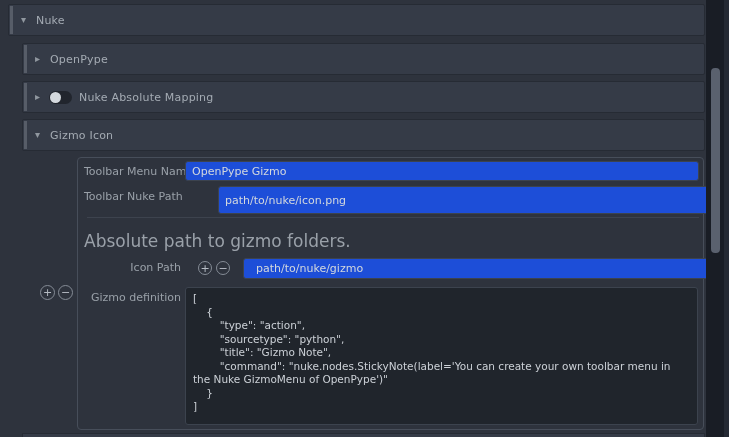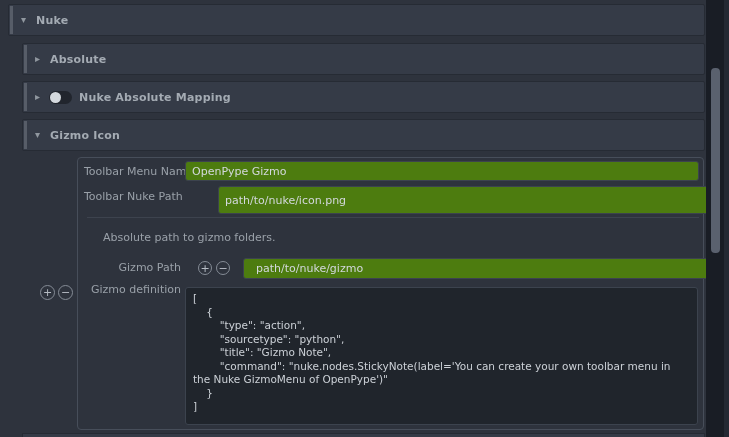--- a/index.html
+++ b/index.html
@@ -17,21 +17,21 @@
     display:flex; align-items:center; padding-left:9px;
   }
   .section-accent {
     position:absolute; left:1px; top:1px; bottom:1px; width:3px; background:#575d68;
   }
   .chevron {
     width:11px; text-align:center; color:#90979f; font-size:10px; line-height:10px;
     flex:0 0 auto;
   }
   .section-title {
-    margin-left:7px; color:#a4abb3; font-size:11px; font-weight:bold;
+    margin-left:7px; color:#a4abb3; font-size:11px; font-weight:normal;
     letter-spacing:0.2px; white-space:nowrap;
   }
   #bar-nuke    { left:8px;  top:4px;   width:697px; }
   #bar-general { left:22px; top:43px;  width:683px; }
   #bar-mapping { left:22px; top:81px;  width:683px; }
   #bar-gizmo   { left:22px; top:119px; width:683px; }
   #bar-next    { left:22px; top:433px; width:683px; height:4px;
                  background:#353b47; border:1px solid #262b34; border-bottom:none; }
 
   
@@ -47,32 +47,32 @@
   
   #gizmo-panel {
     left:77px; top:157px; width:627px; height:273px;
     border:1px solid #474e5a; border-radius:4px; background:#2e333d;
   }
   .field-label {
     color:#99a0a8; font-size:11px; text-align:right; width:97px; left:84px;
     white-space:nowrap;
   }
   .text-input {
-    background:#4d7c0f; border:1px solid #3c434e; border-radius:3px;
+    background:#1d4ed8; border:1px solid #3c434e; border-radius:3px;
     color:#d3d8dd; font-size:11px; font-family:"DejaVu Sans", sans-serif;
     padding:0 6px; outline:none;
   }
   #input-menu-name { left:185px; top:161px; width:514px; height:20px; }
   #input-icon-path { left:185px; top:186px; width:514px; height:28px;margin-left:33px; }
   #divider { left:87px; top:217px; width:612px; height:1px; background:#3d434e; }
-  #help-text { left:84px; top:231px; color:#9aa1a9; font-size:11px; text-align:center; width:auto;margin-left:19px; }
+  #help-text { left:84px; top:231px; color:#9aa1a9; font-size:17px; text-align:center; width:auto; }
   #label-menu-name { top:165px; }
   #label-icon-path { top:190px; }
   #label-gizmo-path { top:261px; }
-  #label-gizmo-def { top:283px; }
+  #label-gizmo-def { top:291px; }
   #input-gizmo-path { left:243px; top:258px; width:544px; height:21px;padding-left:12px; }
 
   .circle-btn {
     border:1px solid #858c96; border-radius:50%; background:transparent;
     color:#b6bcc4; font-size:11px; line-height:1;
     display:flex; align-items:center; justify-content:center;
     padding:0; cursor:default; font-family:"DejaVu Sans", sans-serif;
   }
   #btn-path-add    { left:198px; top:261px; width:14px; height:14px; }
   #btn-path-remove { left:216px; top:261px; width:14px; height:14px; }
@@ -101,21 +101,21 @@
 
 <div class="abs section-bar" id="bar-nuke">
   <span class="section-accent"></span>
   <span class="chevron">▾</span>
   <span class="section-title">Nuke</span>
 </div>
 
 <div class="abs section-bar" id="bar-general">
   <span class="section-accent"></span>
   <span class="chevron">▸</span>
-  <span class="section-title">Absolute</span>
+  <span class="section-title">OpenPype</span>
 </div>
 
 <div class="abs section-bar" id="bar-mapping">
   <span class="section-accent"></span>
   <span class="chevron">▸</span>
   <span class="toggle">
     <span class="toggle-knob"></span>
   </span>
   <span class="section-title">Nuke Absolute Mapping</span>
 </div>
@@ -134,21 +134,21 @@
 <div class="abs field-label" id="label-menu-name">Toolbar Menu Name</div>
 <input class="abs text-input" id="input-menu-name" type="text" value="OpenPype Gizmo" style="">
 
 <div class="abs field-label" id="label-icon-path">Toolbar Nuke Path</div>
 <input class="abs text-input" id="input-icon-path" type="text" value="path/to/nuke/icon.png" style="">
 
 <div class="abs" id="divider"></div>
 
 <div class="abs field-label" id="help-text">Absolute path to gizmo folders.</div>
 
-<div class="abs field-label" id="label-gizmo-path">Gizmo Path</div>
+<div class="abs field-label" id="label-gizmo-path">Icon Path</div>
 <button class="abs circle-btn" id="btn-path-add">+</button>
 <button class="abs circle-btn" id="btn-path-remove">−</button>
 <input class="abs text-input" id="input-gizmo-path" type="text" value="path/to/nuke/gizmo" style="">
 
 <div class="abs field-label" id="label-gizmo-def">Gizmo definition</div>
 <div class="abs" id="textarea-def">
   <pre>[
     {
         "type": "action",
         "sourcetype": "python",

